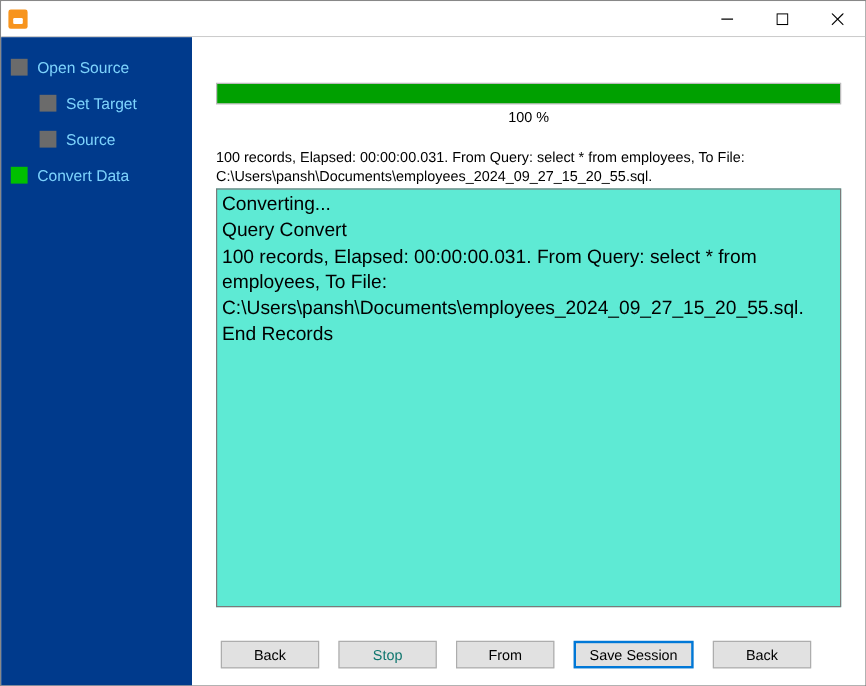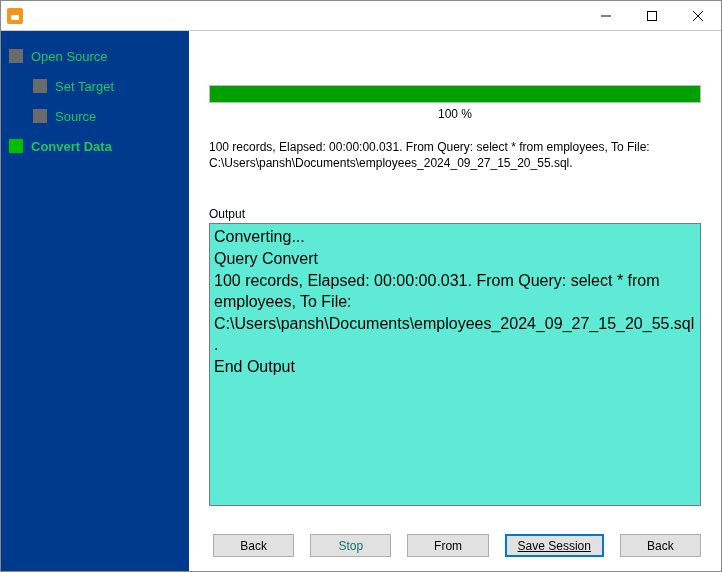--- a/index.html
+++ b/index.html
@@ -55,55 +55,55 @@
     cursor: default;
   }
   .win-btn svg { pointer-events: none; }
 
   .body-area {
     flex: 1;
     display: flex;
     min-height: 0;
   }
   .sidebar {
-    width: 188px;
+    width: 159px;
     background: #003a8c;
     padding-top: 10px;
-    color: #22c55e;
+    color: #7dd3fc;
     font-size: 13px;
   }
   .step {
     display: flex;
     align-items: center;
     height: 30px;
     padding-left: 8px;
     cursor: default;
   }
   .step.indent { padding-left: 32px; }
   .step-box {
     width: 14px;
     height: 14px;
     background: #6b6b6b;
     margin-right: 8px;
     flex-shrink: 0;
   }
   .step.active .step-box { background: #00c000; }
-  .step.active .step-label { font-weight: bold; }
+  .step.active .step-label { font-weight: normal; }
   .step-label { white-space: nowrap; }
 
   .main {
     flex: 1;
     display: flex;
     flex-direction: column;
     padding: 14px 20px 14px 20px;
     background: #fff;
     min-width: 0;
   }
   .progress-wrap {
-    margin-top: 40px;
+    margin-top: 24px;
   }
   .progress-bar {
     height: 18px;
     background: #e6e6e6;
     border: 1px solid #bbb;
     position: relative;
   }
   .progress-fill {
     position: absolute;
     left: 0; top: 0; bottom: 0;
@@ -138,41 +138,40 @@
     overflow-y: scroll;
     line-height: 1.35;
     white-space: normal;
     word-wrap: break-word;
     min-height: 0;
   }
   .button-row {
     display: flex;
     gap: 16px;
     margin-top: 28px;
-    justify-content: flex-end;
+    justify-content: flex-start;
     padding-left: 4px;
   }
   .btn {
     width: 82px;
     height: 23px;
     background: #e1e1e1;
     border: 1px solid #adadad;
     font-family: inherit;
     font-size: 12px;
     color: #000;
     cursor: default;
     padding: 0;
   }
   .btn:disabled {
     color: #0f766e;
   }
   .btn.primary {
     border: 2px solid #0078d7;
     background: #e1e1e1;
-    text-decoration: underline;
   }
   .btn.wide { width: 100px; }
 </style>
 </head>
 <body>
 
 <div class="window">
 
   <div class="titlebar">
     <div class="titlebar-icon"></div>
@@ -220,26 +219,25 @@
 
       <div class="progress-wrap">
         <div class="progress-bar">
           <div class="progress-fill" style="width:100%"></div>
         </div>
         <div class="progress-label">100 %</div>
       </div>
 
       <div class="status-text">100 records,    Elapsed: 00:00:00.031.    From Query: select * from employees,    To File: C:\Users\pansh\Documents\employees_2024_09_27_15_20_55.sql.</div>
 
-      <div class="output-label">Output</div>
       <div class="output-box" id="output-box">
           <div>Converting...</div>
           <div>Query Convert</div>
           <div>100 records,    Elapsed: 00:00:00.031.    From Query: select * from employees,    To File: C:\Users\pansh\Documents\employees_2024_09_27_15_20_55.sql.</div>
-          <div>End Output</div>
+          <div>End Records</div>
         </div>
 
       <div class="button-row">
         <button class="btn">Back</button>
         <button class="btn" disabled="">Stop</button>
         <button class="btn">From</button>
         <button class="btn primary wide">Save Session</button>
         <button class="btn">Back</button>
       </div>
 

